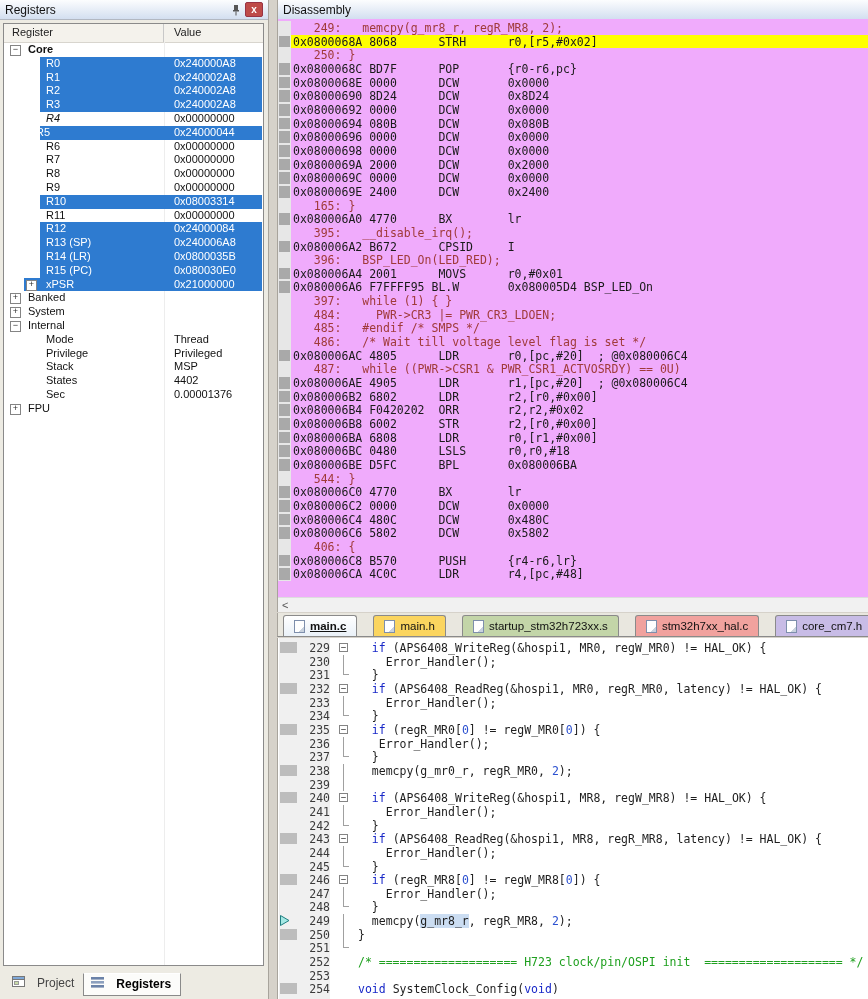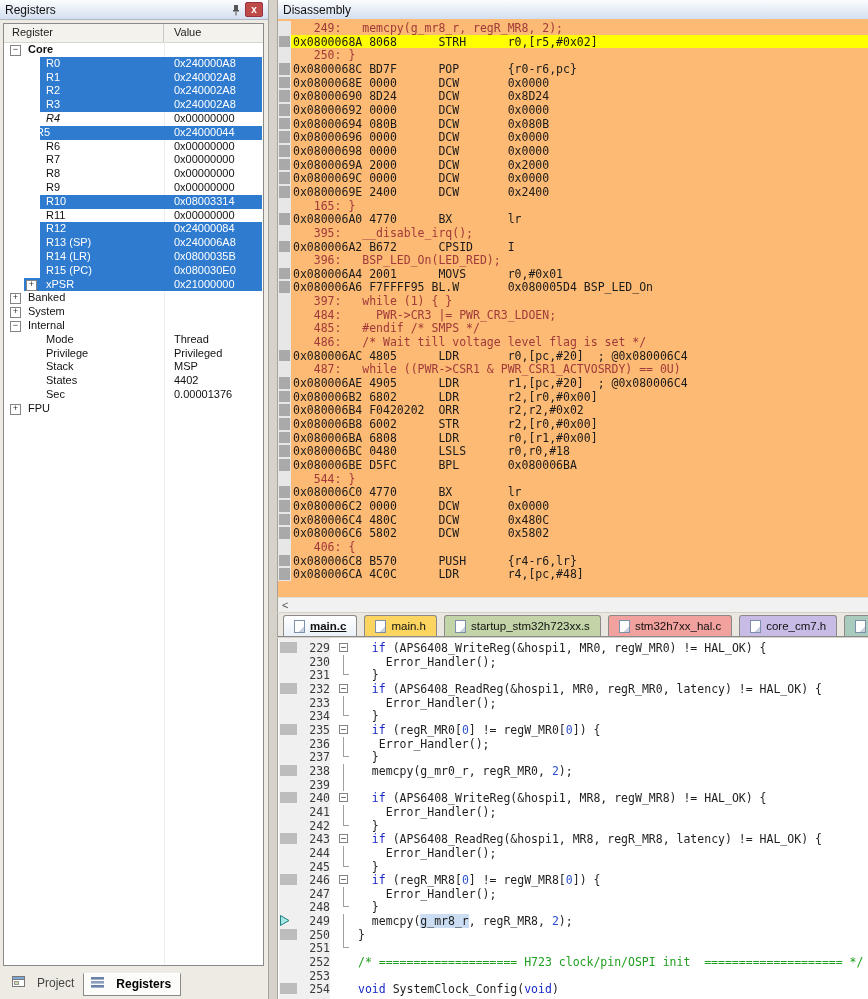--- a/index.html
+++ b/index.html
@@ -24,33 +24,33 @@
   .rrow .val{position:absolute;left:170px;white-space:nowrap;z-index:2;}
   .rrow.sel .lbl,.rrow.sel .val{color:#fff;}
   .rrow .lbl.b{font-weight:bold;}
   .exp{position:absolute;width:9px;height:9px;top:2px;border:1px solid #848484;background:#fff;font-size:9px;line-height:7px;text-align:center;color:#333;z-index:3;}
   #left-tabs{position:absolute;left:5px;bottom:3px;display:flex;}
   .btab{display:flex;align-items:flex-start;gap:12px;padding:3px 9px 4px 7px;font-size:12px;color:#444;background:transparent;}
   .btab.active{background:#FCFCFA;border:1px solid #8A8A8A;border-top:1px solid #fff;color:#000;font-weight:bold;}
 
   
   #dis-panel{position:absolute;left:277px;top:0;width:591px;height:612px;background:#fff;border-left:1px solid #A8A49C;box-sizing:border-box;}
-  #dis-body{position:absolute;top:19px;left:0;right:0;bottom:14px;overflow:hidden;background:#fdba74;padding-top:2px;}
+  #dis-body{position:absolute;top:19px;left:0;right:0;bottom:14px;overflow:hidden;background:#f0abfc;padding-top:2px;}
   .dline{position:relative;height:13.66px;line-height:13.66px;font:11.5px "DejaVu Sans Mono",monospace;white-space:pre;color:#1A1A1A;}
   .dline.cur{background:var(--hlline);}
   .dline.src .dtext{color:var(--srcline);}
   .gcell{position:absolute;left:0;top:0;width:13px;height:100%;background:#E7E7E7;}
   .gcell.mark::after{content:"";position:absolute;left:1px;top:1px;right:1px;bottom:1px;background:#A9A9A9;}
   .dtext{position:absolute;left:15px;top:0;}
   #dis-hscroll{position:absolute;left:0;bottom:0;right:0;height:14px;background:#F1F1F1;border-top:1px solid #DDD;font-size:11px;color:#555;display:flex;align-items:center;}
   #dis-hscroll .arr{padding:0 4px;line-height:12px;}
 
   
   #tabbar{position:absolute;left:277px;top:613px;width:591px;height:24px;background:#E9E7DF;border-left:1px solid #A8A49C;border-bottom:1px solid #8A8A8A;display:flex;align-items:flex-end;padding-left:5px;overflow:hidden;box-sizing:border-box;}
-  .etab{display:flex;align-items:center;gap:5px;height:20px;padding:0 10px;border:1px solid #8A8A8A;border-bottom:none;border-radius:3px 3px 0 0;margin-right:7px;font-size:11.5px;color:#111;white-space:nowrap;flex:none;}
+  .etab{display:flex;align-items:center;gap:5px;height:20px;padding:0 10px;border:1px solid #8A8A8A;border-bottom:none;border-radius:3px 3px 0 0;margin-right:16px;font-size:11.5px;color:#111;white-space:nowrap;flex:none;}
   .etab.active .tlbl{font-weight:bold;text-decoration:underline;}
   .docicon{width:9px;height:11px;background:linear-gradient(135deg,#fff 72%,#C9D2DE 72%);border:1px solid #7E8FAC;flex:none;}
 
   
   #editor{position:absolute;left:277px;top:638px;width:591px;height:460px;background:#ffffff;border-left:1px solid #A8A49C;overflow:hidden;box-sizing:border-box;padding-top:3px;}
   #editor::before{content:"";position:absolute;left:1px;top:0;bottom:0;width:51px;background:#F0F0F0;}
   .eline{display:flex;height:13.66px;line-height:13.66px;font:11.5px "DejaVu Sans Mono",monospace;white-space:pre;position:relative;z-index:1;}
   .egut{width:22px;flex:none;position:relative;}
   .egut .blk{position:absolute;left:2px;top:1px;width:17px;height:11px;background:#BDBDBD;}
   .eno{width:30px;flex:none;text-align:right;padding-right:5px;color:#3A3A3A;}

